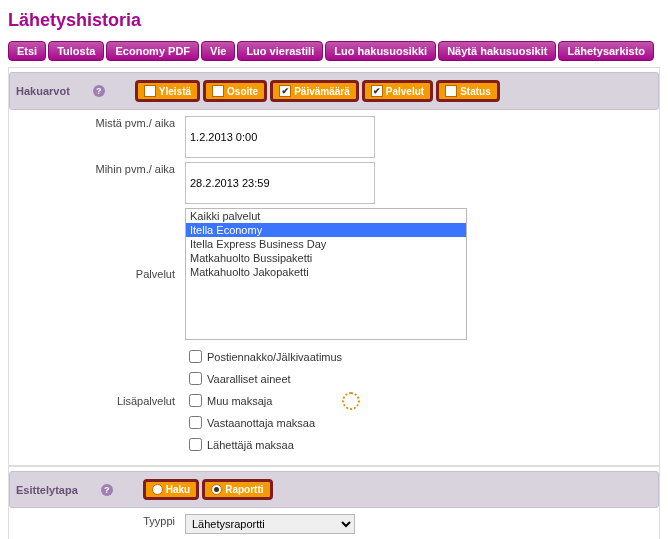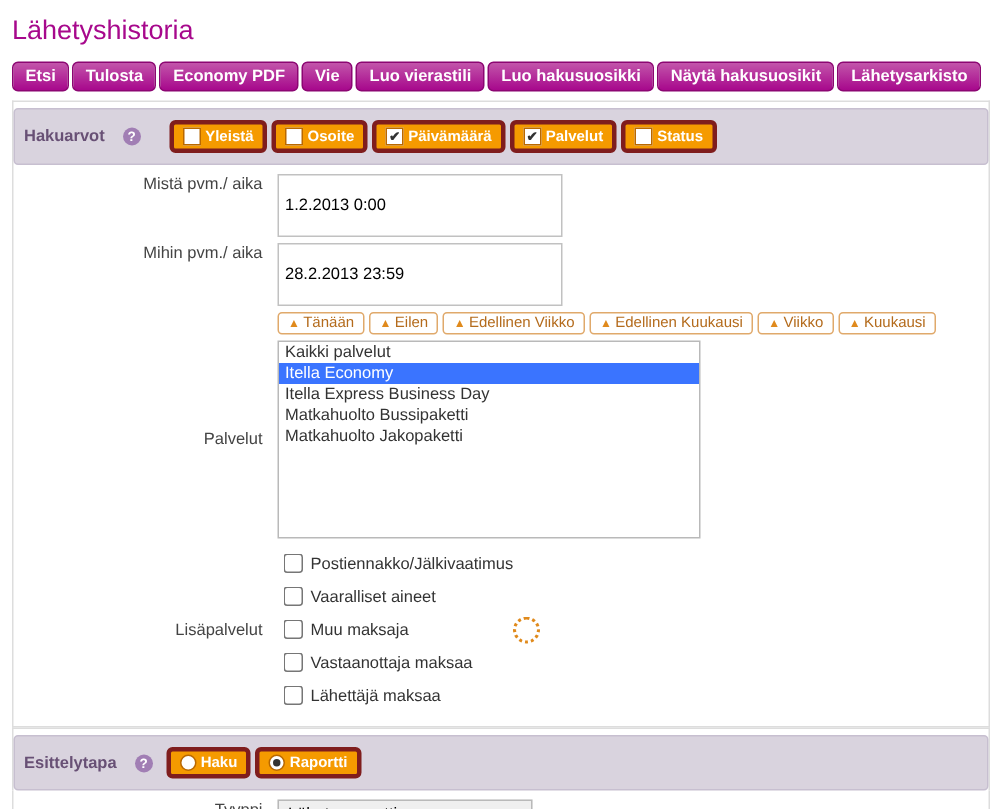--- a/index.html
+++ b/index.html
@@ -1,16 +1,16 @@
 <!DOCTYPE html>
 <html><head>
 <meta charset="utf-8">
 <style>
   body{font-family:Verdana,Arial,sans-serif;font-size:11px;color:#333;margin:0;padding:8px;background:#fff}
-  .title{color:#a7088c;font-size:18px;font-weight:normal;margin:2px 0 10px 0}
+  .title{color:#a7088c;font-size:18px;font-weight:bold;margin:2px 0 10px 0}
   .btn{display:inline-block;background:linear-gradient(#c255aa,#a7088c);color:#fff;font-weight:bold;border:1px solid #8c0672;border-radius:4px;padding:3px 8px;font-size:11px;cursor:pointer;margin-right:2px}
   .btn-row{margin:4px 0 6px 0}
   .section{background:#d9d3de;border:1px solid #c7bfd0;border-radius:3px;padding:3px 6px;color:#685075;font-weight:bold;margin-top:4px;position:relative}
   .section .help{display:inline-block;width:12px;height:12px;background:#a17eb4;color:#fff;border-radius:50%;font-size:9px;text-align:center;line-height:12px;margin-left:3px}
   .tabbar{display:flex;gap:3px;margin:4px 0}
   .tab{background:#f59a00;border:3px solid #7f1d1d;color:#fff;font-weight:bold;border-radius:4px;padding:2px 6px;font-size:10px;display:flex;align-items:center;cursor:pointer}
   .tab .box{width:10px;height:10px;background:#fff;border:1px solid #b96800;margin-right:3px;display:inline-flex;align-items:center;justify-content:center;font-size:9px;color:#333}
   .tab .radio{width:9px;height:9px;border-radius:50%;background:#fff;border:1px solid #b96800;margin-right:3px;display:inline-flex;align-items:center;justify-content:center}
   .tab .radio.on::after{content:"";width:5px;height:5px;background:#333;border-radius:50%}
   .form{display:table;width:100%;border-collapse:collapse}
@@ -22,21 +22,21 @@
   .tx{border:1px solid #c1c1c1;padding:14px 4px;font-size:11px;width:180px}
   .quick{display:inline-block;border:1px solid #e0a96b;background:#fff;color:#b46b1c;border-radius:3px;padding:1px 6px;font-size:10px;margin-right:3px;cursor:pointer}
   .quick::before{content:"▲ ";color:#e08a1c;font-size:8px}
   .list{width:280px;height:130px;border:1px solid #b9b9b9;font-size:11px;overflow:auto;background:#fff}
   .list div{padding:1px 4px;cursor:pointer}
   .list .sel{background:#3a74ff;color:#fff}
   .chk{display:flex;align-items:center;margin:3px 0}
   .chk input{margin-right:5px}
   .spinner{display:inline-block;width:14px;height:14px;border:2px dotted #e08a1c;border-radius:50%;vertical-align:middle;margin-left:70px}
   select.sel{border:1px solid #b9b9b9;padding:2px;font-size:11px}
-  .section-inline{display:flex;align-items:center;gap:9px}
+  .section-inline{display:flex;align-items:center;gap:20px}
   .wrap{border:1px solid #ddd;border-top:none;padding:4px 4px 6px 4px}
   .hdrwrap{border:1px solid #ddd;border-bottom:none}
 </style>
 </head>
 <body>
 
 <div class="title">Lähetyshistoria</div>
 
 <div class="btn-row" id="topbtns"><span class="btn">Etsi</span><span class="btn">Tulosta</span><span class="btn">Economy PDF</span><span class="btn">Vie</span><span class="btn">Luo vierastili</span><span class="btn">Luo hakusuosikki</span><span class="btn">Näytä hakusuosikit</span><span class="btn">Lähetysarkisto</span></div>
 
@@ -73,24 +73,20 @@
 <div class="form">
   <div class="row">
     <div class="lab">Mistä pvm./ aika</div>
     <div class="fld"><input class="tx" value="1.2.2013 0:00" style=""></div>
   </div>
   <div class="row">
     <div class="lab">Mihin pvm./ aika</div>
     <div class="fld"><input class="tx" value="28.2.2013 23:59" style=""></div>
   </div>
   <div class="row">
-    <div class="lab"></div>
-    <div class="fld" id="quick"><span class="quick">Tänään</span><span class="quick">Eilen</span><span class="quick">Edellinen Viikko</span><span class="quick">Edellinen Kuukausi</span><span class="quick">Viikko</span><span class="quick">Kuukausi</span></div>
-  </div>
-  <div class="row">
     <div class="lab" style="vertical-align:middle">Palvelut</div>
     <div class="fld">
           <div class="list" id="svc">
             <div>Kaikki palvelut</div>
             <div class="sel">Itella Economy</div>
             <div>Itella Express Business Day</div>
             <div>Matkahuolto Bussipaketti</div>
             <div>Matkahuolto Jakopaketti</div>
           </div>
         </div>
@@ -105,21 +101,21 @@
           <label class="chk"><input type="checkbox" style="">Lähettäjä maksaa</label>
         </div>
   </div>
 </div>
 </div>
 
 <div class="hdrwrap">
 <div class="section section-inline">
   <span>Esittelytapa</span>
   <span class="help">?</span>
-  <div class="tabbar" id="tabs2" style="">
+  <div class="tabbar" id="tabs2" style="margin-left:10px">
         <div class="tab">
           <span class="radio"></span>
           <span>Haku</span>
         </div>
         <div class="tab">
           <span class="radio on"></span>
           <span>Raportti</span>
         </div>
       </div>
 </div>

